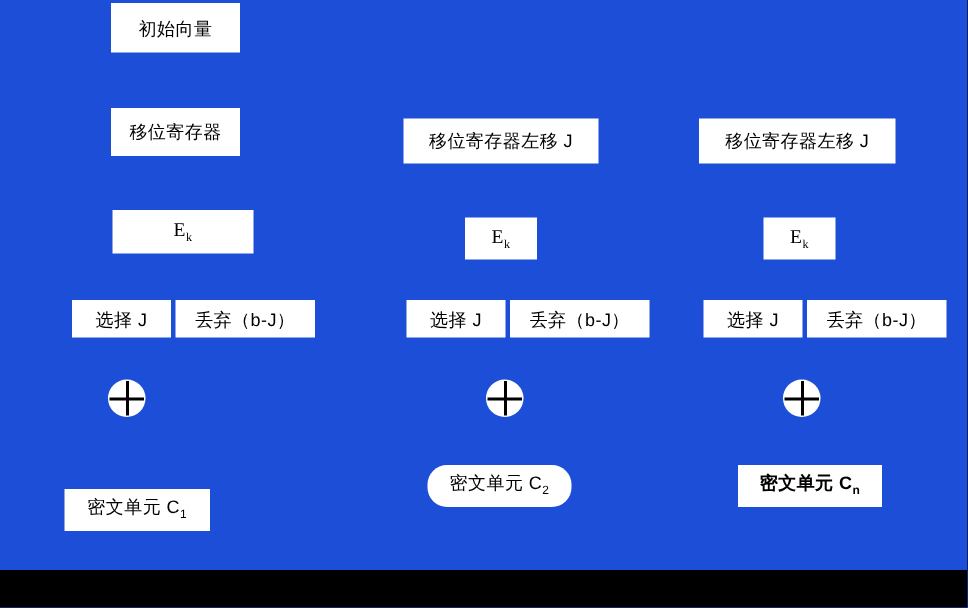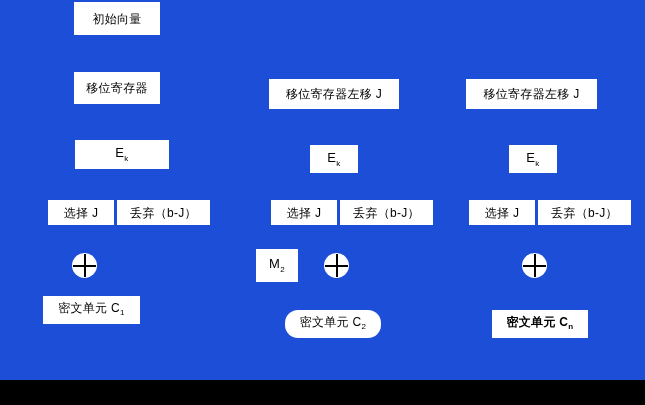--- a/index.html
+++ b/index.html
@@ -32,21 +32,21 @@
     font-weight: bold;
     font-size: 13px;
     letter-spacing: 1px;
   }
   .sub {
     font-size: 8px;
     vertical-align: sub;
     line-height: 1;
   }
   .mathvar {
-    font-family: Liberation Sans, sans-serif;
+    font-family: Liberation Serif, serif;
     font-size: 13px;
     font-style: normal;
   }
   .xor {
     position: absolute;
     width: 25px;
     height: 25px;
     border-radius: 50%;
     background: #ffffff;
   }
@@ -92,43 +92,40 @@
     <span>选择 J</span>
   </div>
 
   <div class="box" style="left:117px; top:200px; width:93px; height:25px;">
     <span>丢弃（b-J）</span>
   </div>
 
 
   <div class="xor" style="left:72px; top:253px;"></div>
 
-  <div class="box" style="left:43px; top:296px; width:97px; height:28px;justify-content:center;">
+  <div class="box" style="left:43px; top:326px; width:97px; height:28px;justify-content:center;">
     <span><span>密文单元 C</span><span class="sub">1</span></span>
   </div>
 
   <div class="box" style="left:269px; top:79px; width:130px; height:30px;">
     <span>移位寄存器左移 J</span>
   </div>
 
   <div class="box" style="left:310px; top:145px; width:48px; height:28px;">
     <span class="mathvar"><span>E</span><span class="sub">k</span></span>
   </div>
 
   <div class="box" style="left:271px; top:200px; width:66px; height:25px;">
     <span>选择 J</span>
   </div>
 
   <div class="box" style="left:340px; top:200px; width:93px; height:25px;">
     <span>丢弃（b-J）</span>
   </div>
 
-  <div class="box" style="left:256px; top:249px; width:42px; height:33px;">
-    <span class="mathvar"><span>M</span><span class="sub">2</span></span>
-  </div>
 
   <div class="xor" style="left:324px; top:253px;"></div>
 
   <div class="box" style="left:285px; top:310px; width:96px; height:28px;border-radius:13px;">
     <span><span>密文单元 C</span><span class="sub">2</span></span>
   </div>
 
   <div class="box" style="left:466px; top:79px; width:131px; height:30px;">
     <span>移位寄存器左移 J</span>
   </div>

